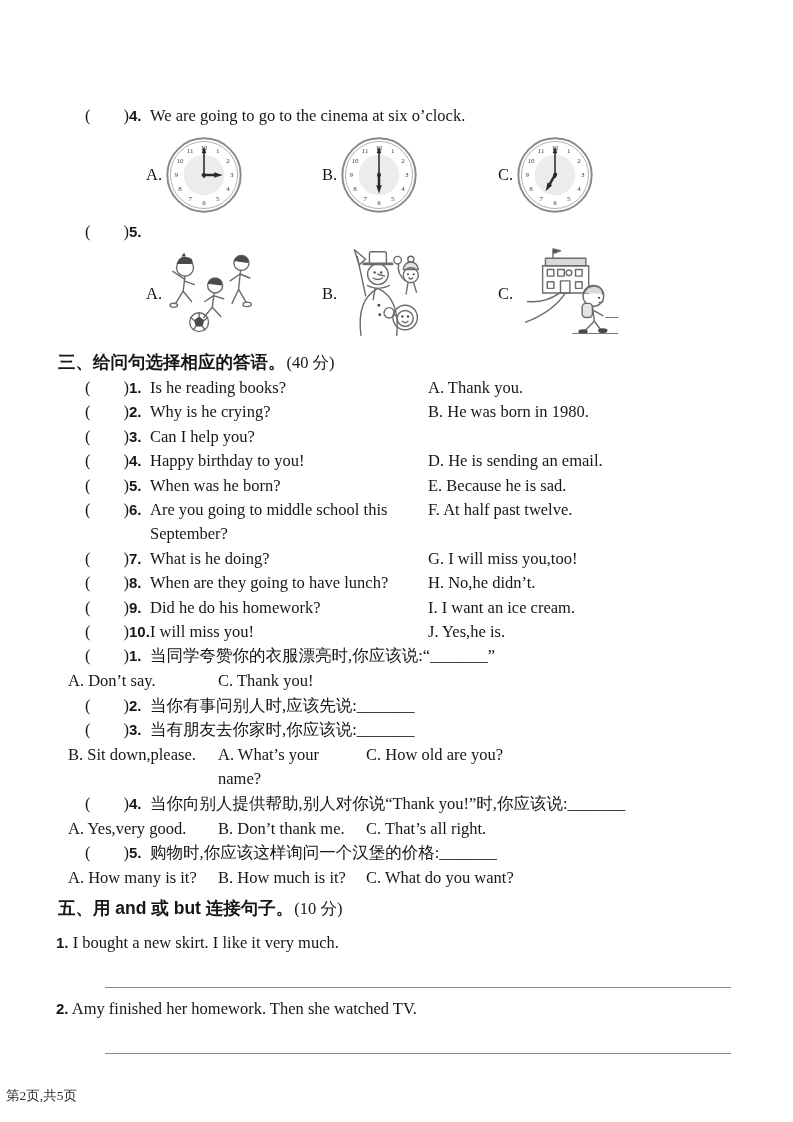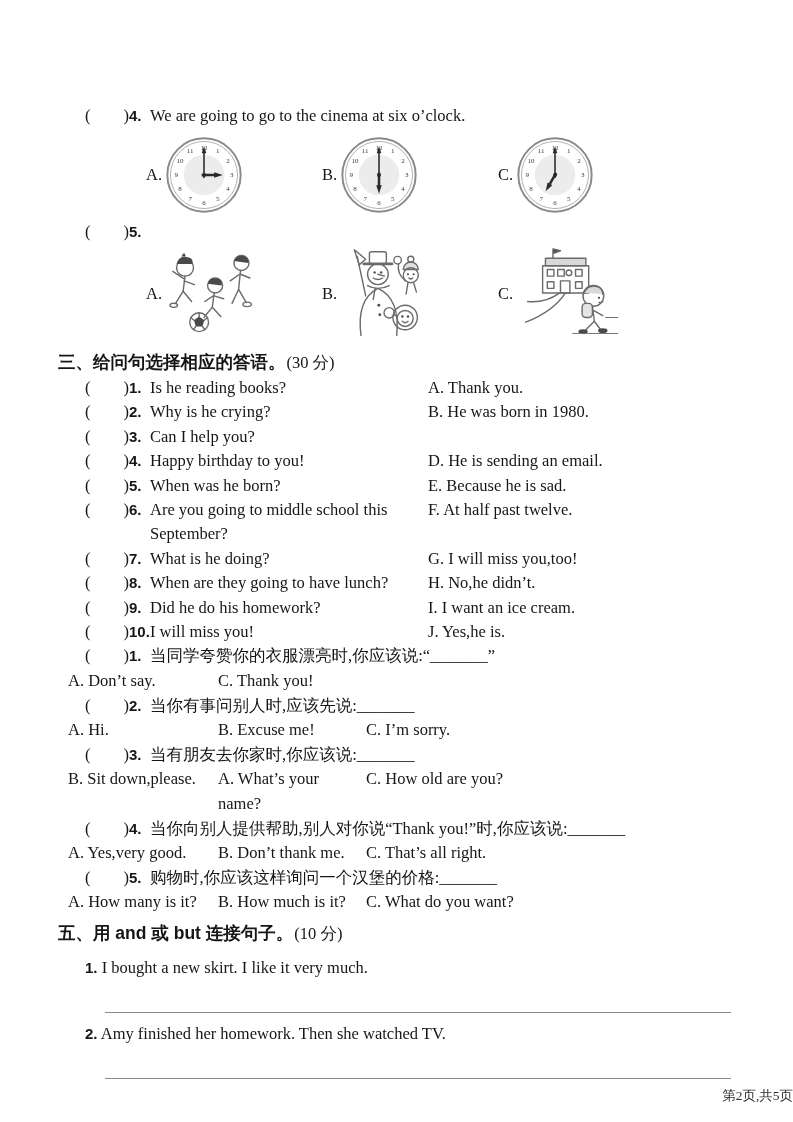--- a/index.html
+++ b/index.html
@@ -29,24 +29,24 @@
     font-family:"Liberation Sans","DejaVu Sans",sans-serif;}
   .sec-title .score{font-weight:400;font-size:16.5px;
     font-family:"Liberation Serif","DejaVu Serif",serif;margin-left:1px;}
 
   .m-row{display:grid;grid-template-columns:343px auto;padding-left:85px;line-height:24.4px;}
   .m-q{display:flex;}
 
   .s4q{display:flex;padding-left:85px;line-height:24.6px;}
   .s4opts{display:grid;grid-template-columns:150px 148px auto;padding-left:68px;line-height:24.6px;}
 
-  .s5item{padding-left:85px;line-height:23px;margin-top:9px;}
+  .s5item{padding-left:56px;line-height:23px;margin-top:9px;}
   .write-line{margin:33px 62px 3px 105px;border-bottom:1.4px solid #8b8b8b;height:0;}
 
-  .footer{position:absolute;left:0;right:0;bottom:17px;text-align:right;
+  .footer{position:absolute;left:6px;right:0;bottom:17px;text-align:left;
     font-size:13.5px;color:#2f2f2f;}
   svg{display:block;}
   .sketch{stroke:#6b6b6b;stroke-width:1.5;fill:none;stroke-linecap:round;stroke-linejoin:round;}
 </style>
 </head>
 <body>
 
 <div class="page">
   <div class="content">
 
@@ -223,21 +223,21 @@
             <path d="M83,79 L74,88 M83,79 L89,87"></path>
             <ellipse cx="71" cy="90" rx="5" ry="2.6" fill="#4a4a4a" stroke="none"></ellipse>
             <ellipse cx="92" cy="89" rx="5" ry="2.6" fill="#4a4a4a" stroke="none"></ellipse>
             <path d="M95,75 L108,75 M60,92 L108,92" stroke-width="1"></path>
           </g>
         </svg>
       </div>
     </div>
 
     <div class="sec-title">
-      <span>三、给问句选择相应的答语。</span><span class="score">(30 分)</span>
+      <span>三、给问句选择相应的答语。</span><span class="score">(40 分)</span>
     </div>
 
     <div>
       <div class="m-row">
         <span class="m-q">
             <span class="pre"><span class="br">(        )</span><span class="num">1.</span></span>
             <span class="qtext">Is he reading books?</span>
           </span>
         <span>A. Thank you.</span>
       </div>
@@ -311,25 +311,20 @@
         <span class="pre"><span class="br">(        )</span><span class="num">1.</span></span>
         <span class="qtext">当同学夸赞你的衣服漂亮时,你应该说:“_______”</span>
       </div>
       <div class="s4opts">
         <span>A. Don’t say.</span>
         <span>C. Thank you!</span>
       </div>
       <div class="s4q">
         <span class="pre"><span class="br">(        )</span><span class="num">2.</span></span>
         <span class="qtext">当你有事问别人时,应该先说:_______</span>
-      </div>
-      <div class="s4opts">
-        <span>A. Hi.</span>
-        <span>B. Excuse me!</span>
-        <span>C. I’m sorry.</span>
       </div>
       <div class="s4q">
         <span class="pre"><span class="br">(        )</span><span class="num">3.</span></span>
         <span class="qtext">当有朋友去你家时,你应该说:_______</span>
       </div>
       <div class="s4opts">
         <span>B. Sit down,please.</span>
         <span>A. What’s your name?</span>
         <span>C. How old are you?</span>
       </div>

